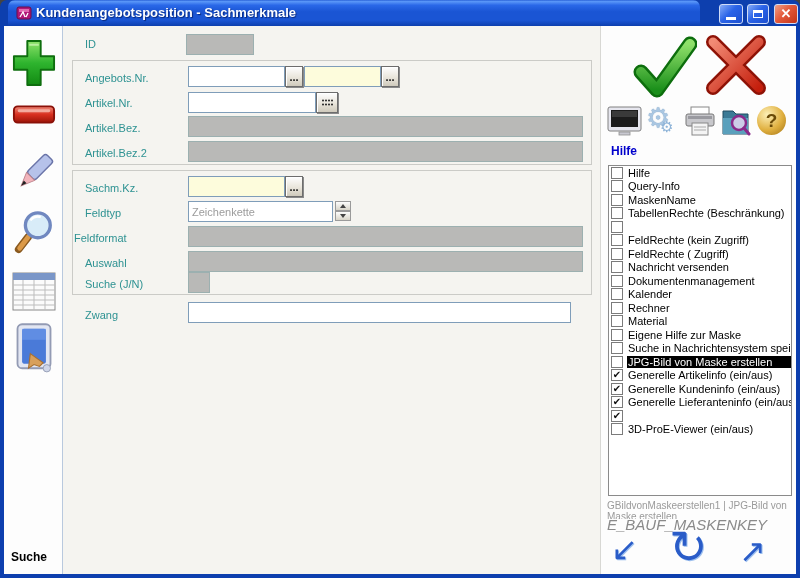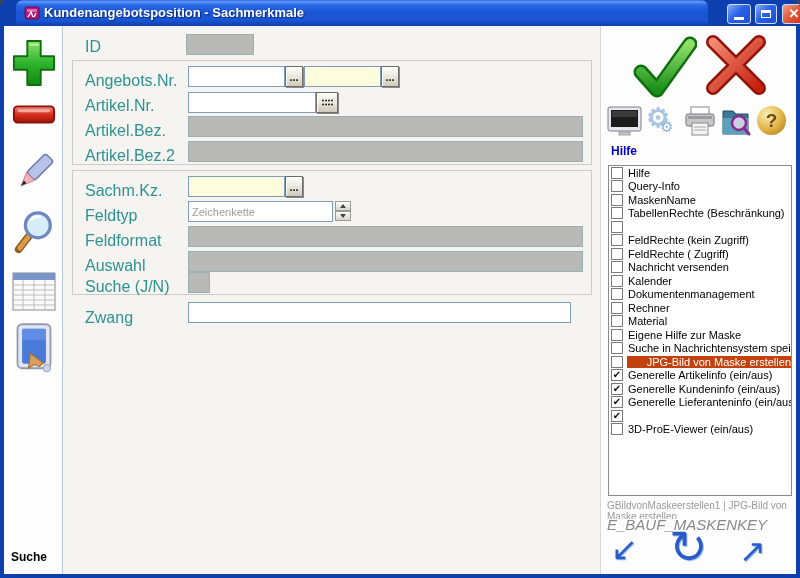--- a/index.html
+++ b/index.html
@@ -1,20 +1,20 @@
 <!DOCTYPE html>
 <html><head>
 <meta charset="utf-8">
 <style>
   html,body { margin:0; padding:0; }
   body { width:800px; height:578px; font-family:"Liberation Sans",sans-serif; background:#444; }
   .window { position:relative; width:800px; height:578px; background:#0d3fae; border-radius:7px 7px 0 0; overflow:hidden; }
 
   
-  .titlebar { position:absolute; top:0; left:16px; width:692px; height:26px;
+  .titlebar { position:absolute; top:0; left:8px; width:692px; height:26px;
     background:linear-gradient(180deg,#2a63d8 0%,#5a97f8 6%,#2a68e8 20%,#1a55d4 45%,#1a55d4 78%,#0d3fae 100%);
     border-radius:7px 7px 0 0; }
   .title-text { position:absolute; left:28px; top:5px; color:#fff; font-size:13px; font-weight:bold;
     text-shadow:1px 1px 1px #08297e; white-space:nowrap; }
   .app-icon { position:absolute; left:8px; top:5px; width:16px; height:16px; }
   .tb-btn { position:absolute; top:4px; width:24px; height:20px; border-radius:3px; border:1px solid #cfdcf8;
     display:flex; align-items:center; justify-content:center; box-sizing:border-box; }
   .tb-blue { background:linear-gradient(135deg,#86acf8 0%,#2a63e8 45%,#1c4fd0 100%); }
   .tb-red  { background:linear-gradient(135deg,#f0a088 0%,#e4593a 45%,#c23418 100%); }
   .glyph-min { width:10px; height:3px; background:#fff; margin-top:9px; }
@@ -24,21 +24,21 @@
   
   .client { position:absolute; top:26px; left:4px; width:792px; height:548px; background:#f5f4f0; }
 
   
   .sidebar { position:absolute; left:0; top:0; width:58px; height:548px; background:#fdfdfd; border-right:1px solid #b9c9de; }
   .side-ico { position:absolute; left:8px; width:44px; cursor:pointer; }
   .suche { position:absolute; left:7px; top:524px; font-size:12px; font-weight:bold; color:#000; }
 
   
   .main { position:absolute; left:59px; top:0; width:537px; height:548px; }
-  .lbl { position:absolute; font-size:16px; color:#2e9292; white-space:nowrap; }
+  .lbl { position:absolute; font-size:11px; color:#2e9292; white-space:nowrap; }
   .fld { position:absolute; height:21px; border:1px solid #7f9db9; background:#fff; font-size:11px;
     padding:0 3px; box-sizing:border-box; font-family:"Liberation Sans",sans-serif; }
   .fld.gray { background:#b9b9b7; border-color:#9cb0b0; }
   .fld.yellow { background:#fdfcdc; }
   .groupbox { position:absolute; border:1px solid #cbcbc7; background:transparent; }
   .btn3d { position:absolute; width:18px; height:21px; box-sizing:border-box;
     background:linear-gradient(180deg,#fefefe,#e9e5db 55%,#cfcabc); border:1px solid #6d6d6d;
     box-shadow:1px 1px 0 #8a8a8a, inset 1px 1px 0 #ffffff;
     display:flex; align-items:center; justify-content:center; font-size:11px; font-weight:bold; color:#111;
     line-height:8px; cursor:pointer; }
@@ -53,21 +53,21 @@
   .rightpanel { position:absolute; left:596px; top:0; width:196px; height:548px; background:#fdfdfd; border-left:1px solid #d8d8d4; box-sizing:border-box; }
   .big-ico { position:absolute; cursor:pointer; }
   .tool-ico { position:absolute; top:80px; cursor:pointer; }
   .hilfe-title { position:absolute; left:10px; top:118px; font-size:12px; font-weight:bold; color:#0000cc; }
   .listbox { position:absolute; left:7px; top:139px; width:184px; height:331px; border:1px solid #8a8a8a;
     background:#fff; overflow:hidden; box-sizing:border-box; }
   .chk-row { display:flex; align-items:center; height:13.5px; font-size:11px; color:#000; white-space:nowrap; cursor:pointer; }
   .chk { width:10px; height:10px; min-width:10px; border:1px solid #7b7b7b; background:#fff; margin:0 4px 0 2px;
     font-size:10px; line-height:9px; text-align:center; color:#101010; }
   .chk-lbl { flex:1; overflow:hidden; padding-left:1px; }
-  .chk-row.selected .chk-lbl { background:#c2410c; color:#fff;text-align:right; }
+  .chk-row.selected .chk-lbl { background:#000000; color:#fff; }
   .status { position:absolute; left:6px; top:474px; width:186px; font-size:10px; color:#9a9a9a; line-height:11px; height:19px; overflow:hidden; }
   .status span { display:block; }
   .statuskey { position:absolute; left:6px; top:490px; font-size:15px; color:#8a8a8a;font-style:italic; }
   .nav-arrow { position:absolute; color:#2a5cc8; cursor:pointer; text-shadow:1px 1px 0 #9ec0ee; }
 
   .gears-ico { position:relative; width:32px; height:32px; }
   .gears-ico .g1 { position:absolute; left:0; top:-4px; font-size:27px; color:#aac7e2; text-shadow:0 0 1px #6a90b8; }
   .gears-ico .g2 { position:absolute; left:14px; top:12px; font-size:15px; color:#8fb4d8; }
   .q-ico { width:29px; height:29px; border-radius:50%;
     background:radial-gradient(circle at 35% 30%, #fdf0b8, #e0b040 55%, #a87818 95%);
@@ -201,21 +201,21 @@
       <input class="fld combo" style="left: 125px; top: 175px; width: 145px;" readonly="" value="Zeichenkette">
       <div class="spin" style="left:272px;top:175px">
         <div>
             <span class="tri-up"></span>
           </div>
         <div>
             <span class="tri-dn"></span>
           </div>
       </div>
 
-      <span class="lbl" style="left:22px;top:206px">Feldformat</span>
+      <span class="lbl" style="left:11px;top:206px">Feldformat</span>
       <div class="fld gray" style="left:125px;top:200px;width:395px"></div>
 
       <span class="lbl" style="left:22px;top:231px">Auswahl</span>
       <div class="fld gray" style="left:125px;top:225px;width:395px"></div>
 
       <span class="lbl" style="left:22px;top:252px">Suche (J/N)</span>
       <div class="fld gray" style="left:125px;top:246px;width:22px"></div>
 
       <span class="lbl" style="left:22px;top:283px">Zwang</span>
       <input class="fld" style="left: 125px; top: 276px; width: 383px;">
@@ -301,25 +301,25 @@
           <div class="chk-row">
             <span class="chk"></span>
             <span class="chk-lbl">FeldRechte ( Zugriff)</span>
           </div>
           <div class="chk-row">
             <span class="chk"></span>
             <span class="chk-lbl">Nachricht versenden</span>
           </div>
           <div class="chk-row">
             <span class="chk"></span>
+            <span class="chk-lbl">Dokumentenmanagement</span>
+          </div>
+          <div class="chk-row">
+            <span class="chk"></span>
             <span class="chk-lbl">Kalender</span>
-          </div>
-          <div class="chk-row">
-            <span class="chk"></span>
-            <span class="chk-lbl">Dokumentenmanagement</span>
           </div>
           <div class="chk-row">
             <span class="chk"></span>
             <span class="chk-lbl">Rechner</span>
           </div>
           <div class="chk-row">
             <span class="chk"></span>
             <span class="chk-lbl">Material</span>
           </div>
           <div class="chk-row">

